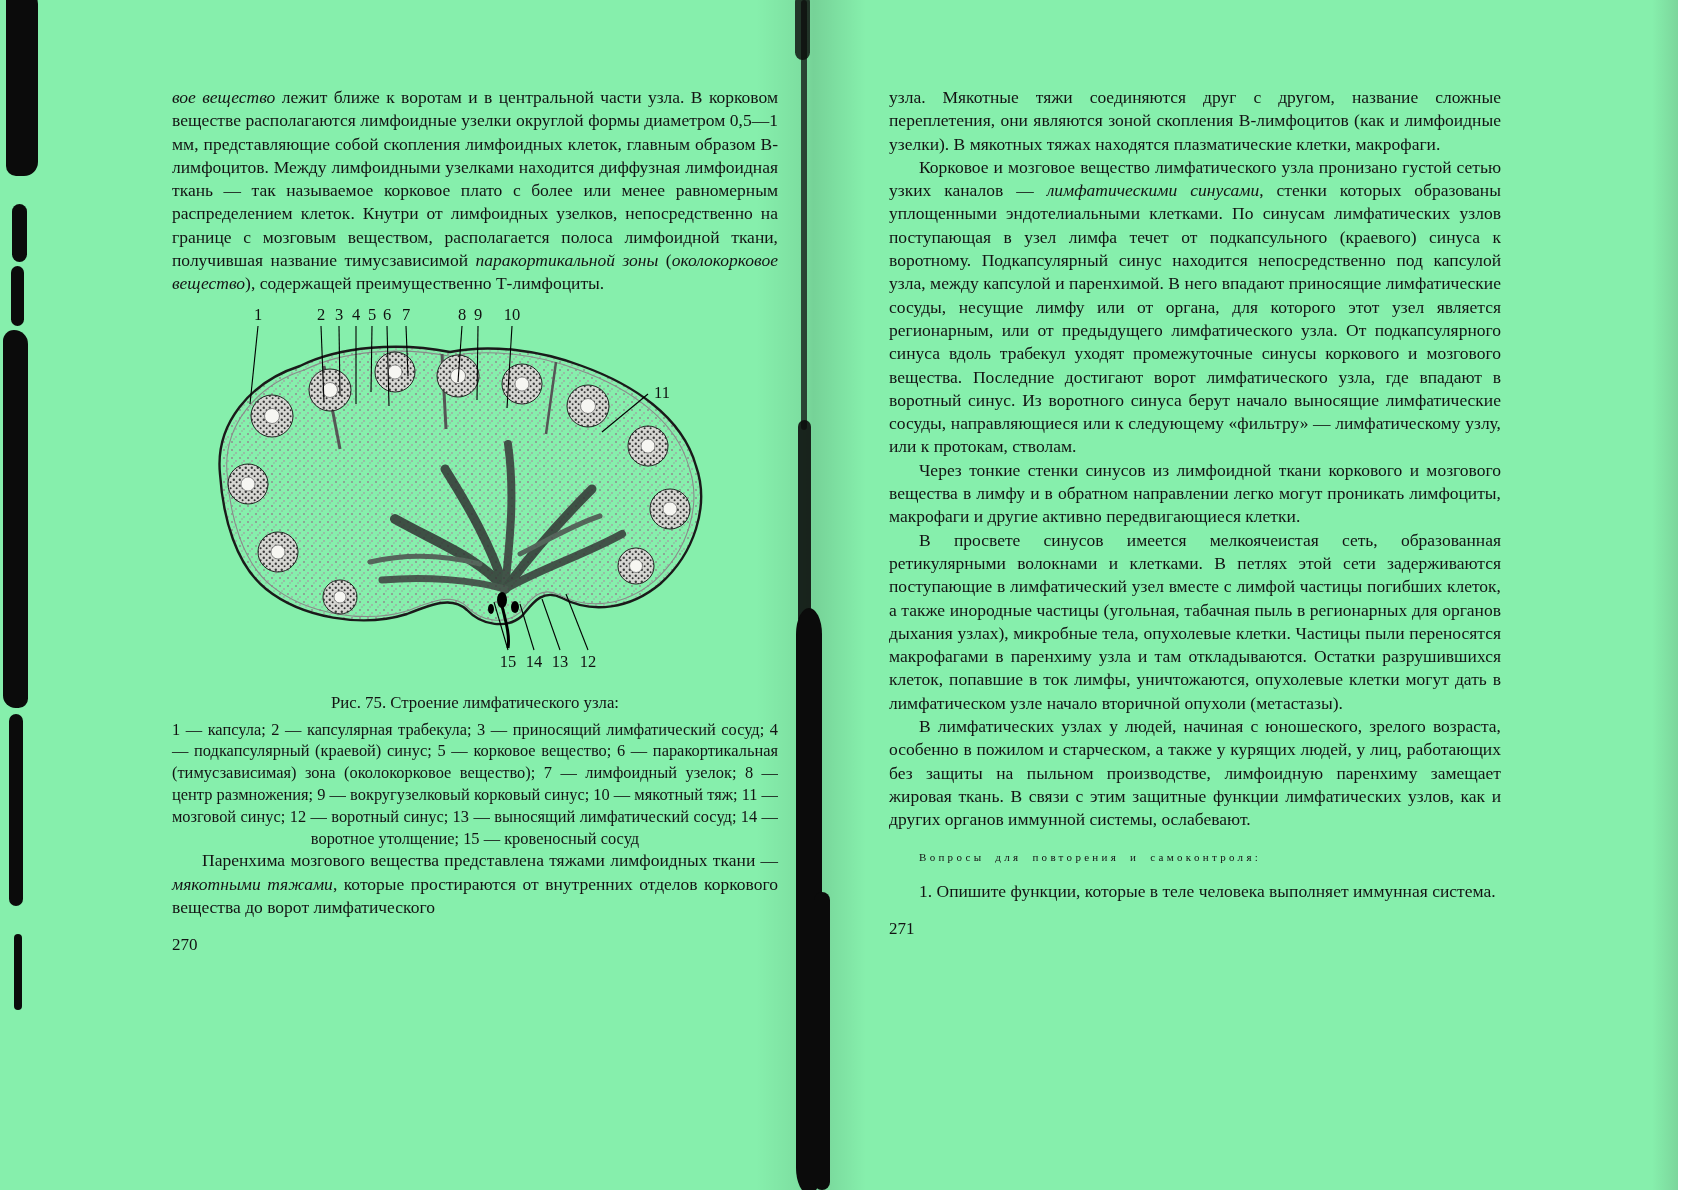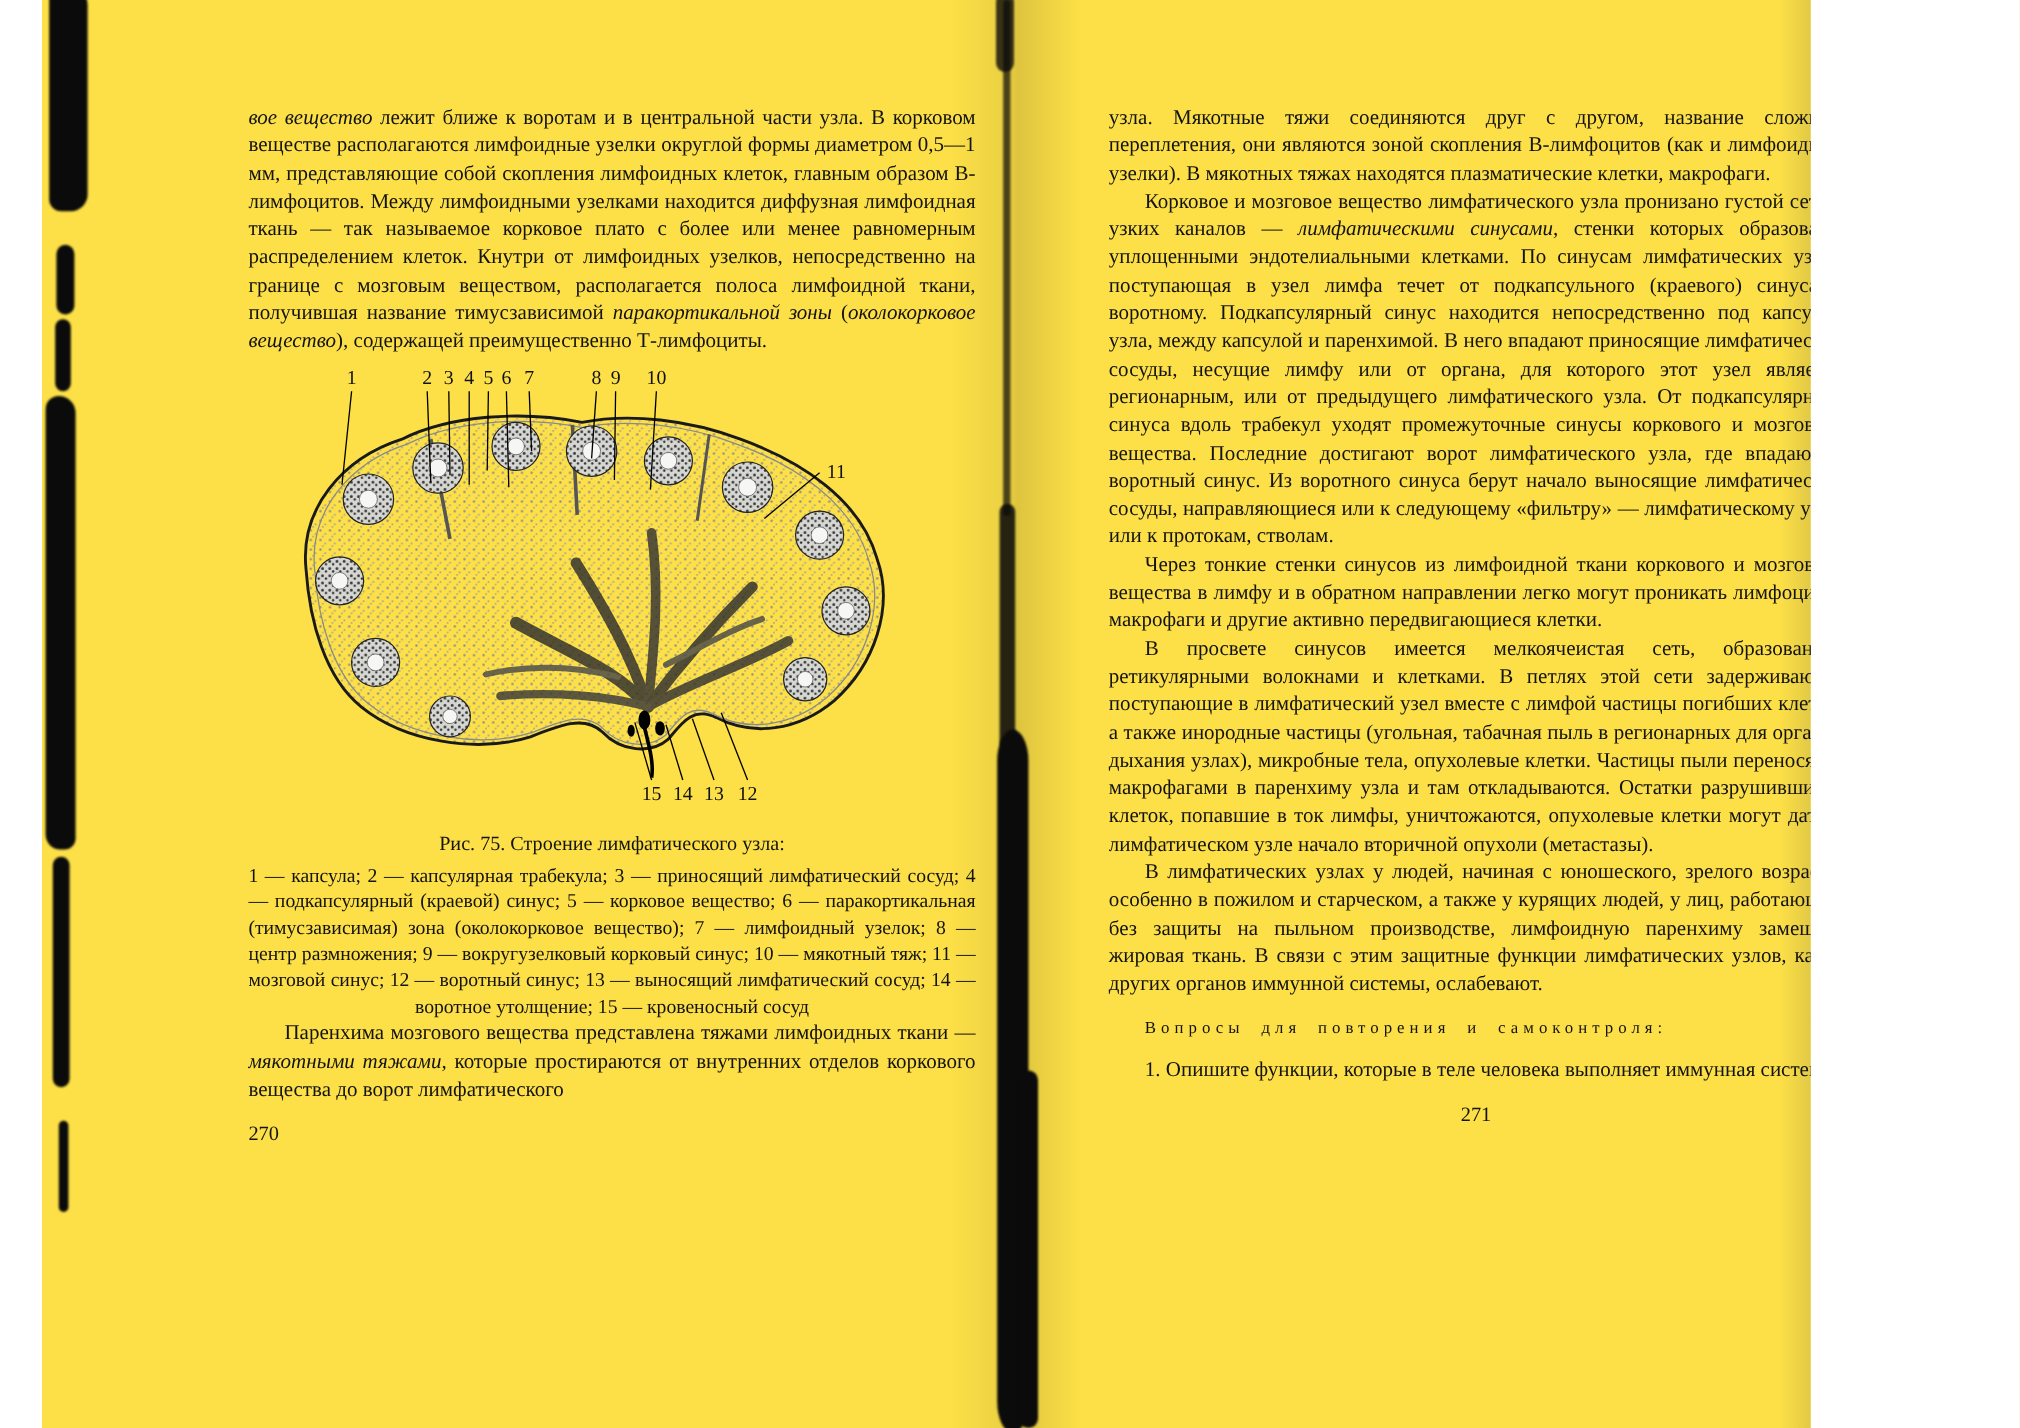--- a/index.html
+++ b/index.html
@@ -1,24 +1,23 @@
 <!DOCTYPE html>
 <html><head>
 <meta charset="utf-8">
 <style>
   html, body { margin:0; padding:0; background:#ffffff; }
   #canvas {
     position: relative;
-    width: 1474px;
+    width: 1678px;
     height: 1190px;
-    background: #fde047;
+    background: #86efac;
     overflow: hidden;
     font-family: "Liberation Serif", "DejaVu Serif", serif;
     color: #131313;
-    margin-left: 35px;
   }
 
   
   .blob { position:absolute; background:#0b0b0b; filter: blur(0.7px); }
   .edge-shade {
     position:absolute; right:0; top:0; width:26px; height:100%;
     background: linear-gradient(to right, rgba(0,0,0,0), rgba(60,60,55,0.14));
   }
   .gutter-shade {
     position:absolute; left:756px; top:0; width:110px; height:100%;
@@ -53,25 +52,25 @@
   .legend {
     font-size:16.4px;
     line-height:21.8px;
     text-align:justify;
     text-align-last:center;
     margin-top:6px;
   }
 
   .pagenum { font-size:17px; margin-top:16px; }
   .pn-left { text-align:left; }
-  .pn-right { text-align:center; }
+  .pn-right { text-align:left; }
 
   .q-heading {
     margin:14px 0 11px 0;
-    font-size:14px;
+    font-size:11px;
     line-height:23px;
     letter-spacing:0.30em;
     word-spacing:0.45em;
     text-indent:30px;
     text-align:left;
     white-space:nowrap;
   }
 
   
   .fig-num { font-family:"Liberation Serif","DejaVu Serif",serif; font-size:16.5px; fill:#111; text-anchor:middle; }

